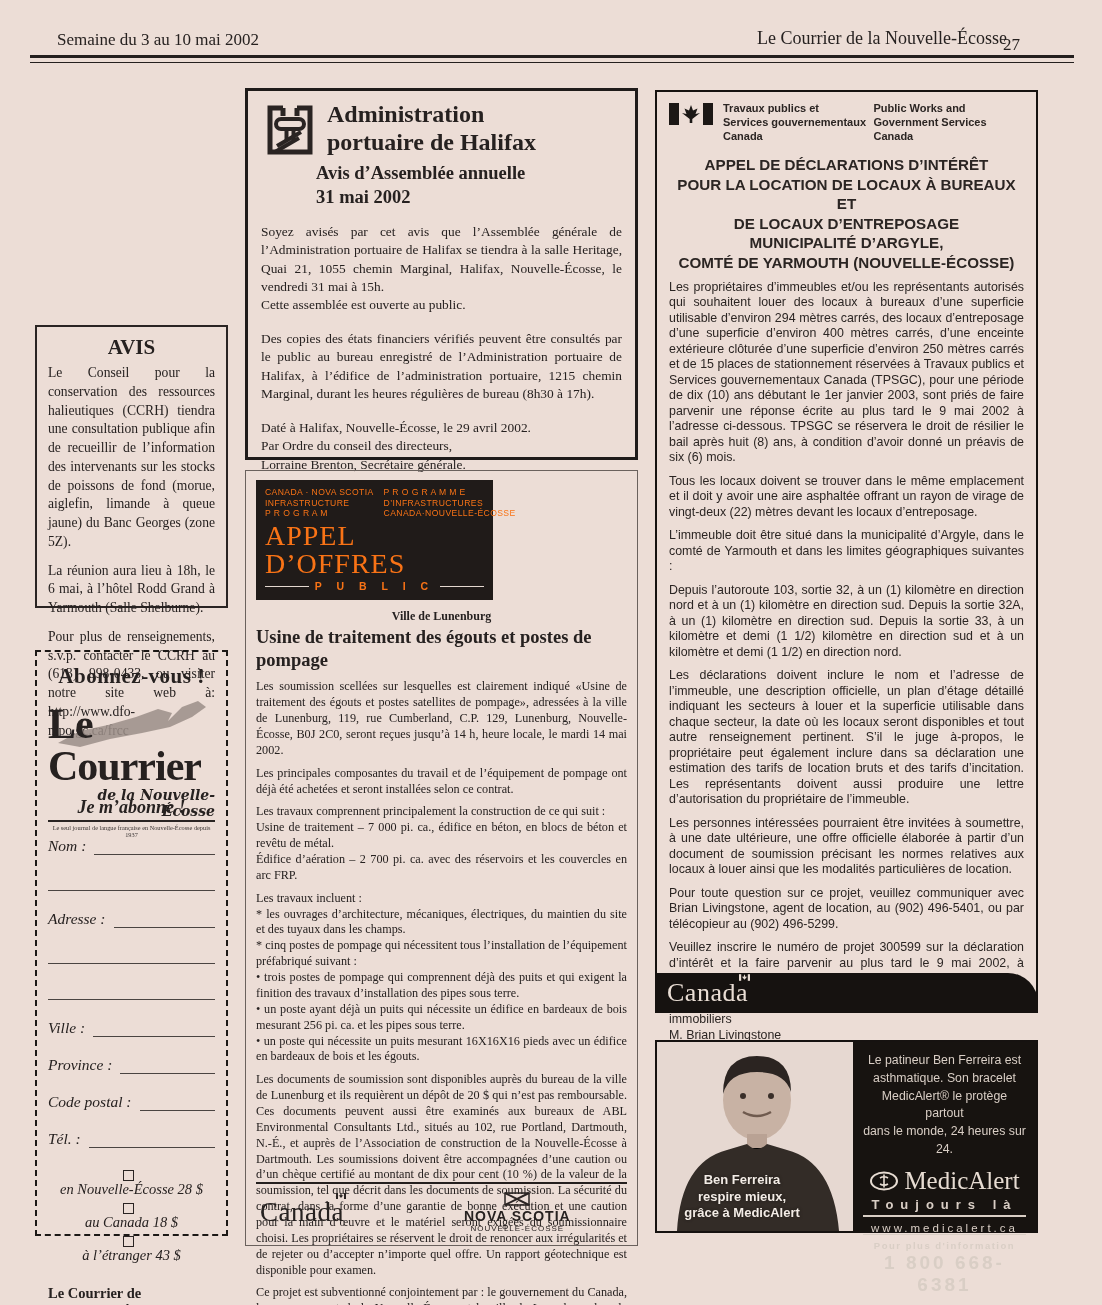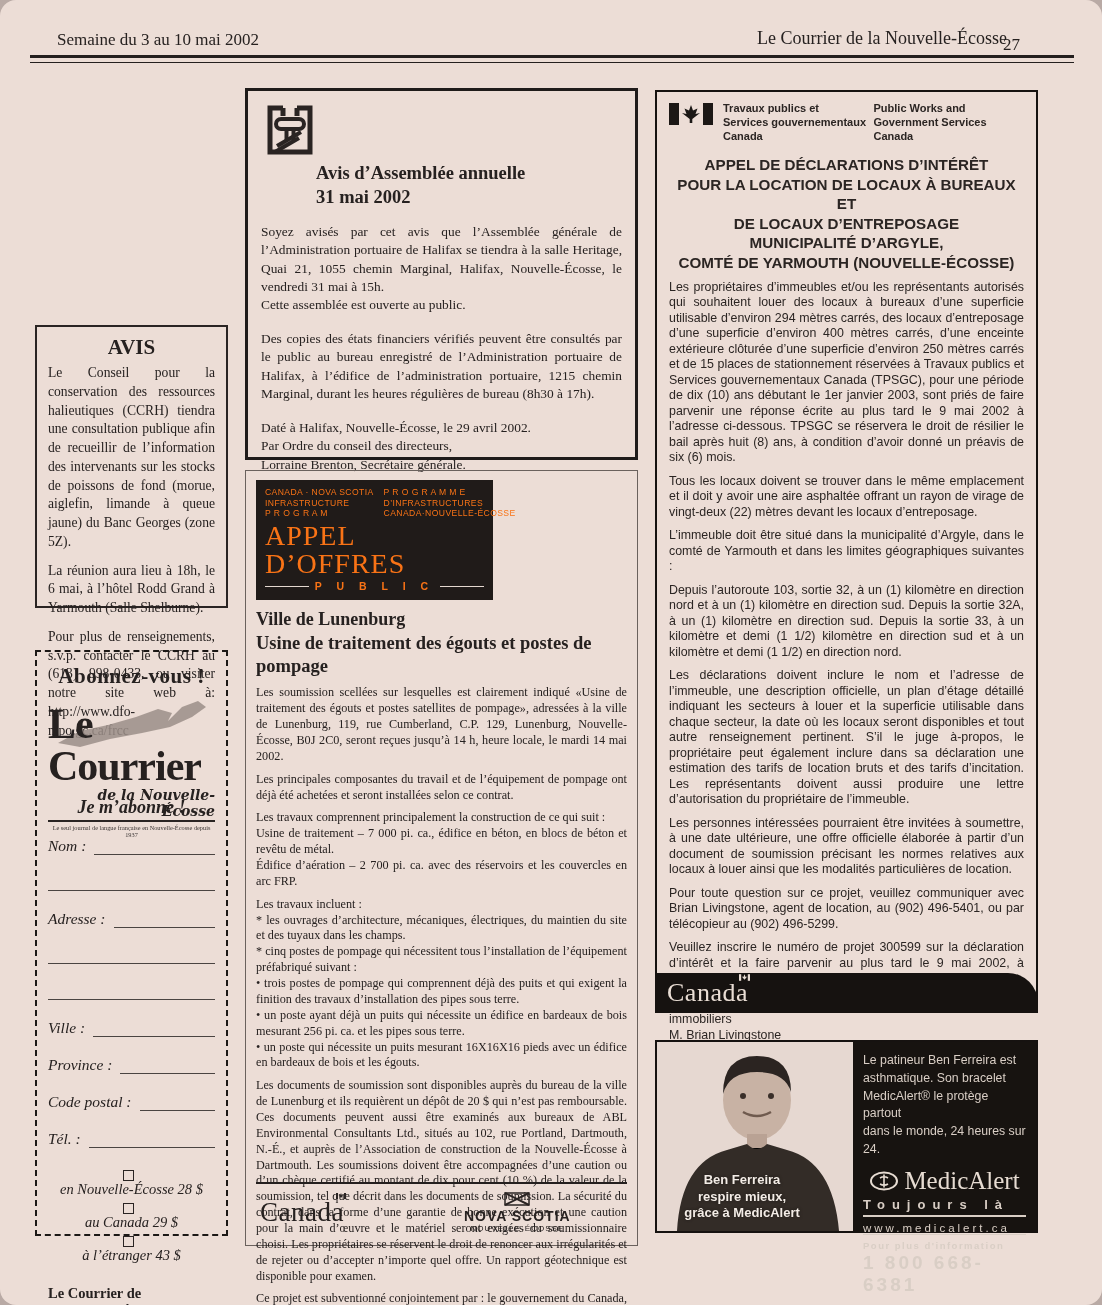--- a/index.html
+++ b/index.html
@@ -1,20 +1,20 @@
 <!DOCTYPE html>
 <html><head>
 <meta charset="utf-8">
 <style>
   * { margin:0; padding:0; box-sizing:border-box; }
   html,body { background:#b9aaa5; }
   .page {
     position:relative; width:1102px; height:1305px; margin:0 auto;
     background:#ecddd6; overflow:hidden;
-    font-family:"Liberation Serif", serif; color:#262120;border-radius:16px;
+    font-family:"Liberation Serif", serif; color:#262120;
   }
   
   .hdr-date { position:absolute; left:57px; top:30px; font-size:17px; }
   .hdr-mast { position:absolute; left:757px; top:28px; font-size:18px; }
   .hdr-page { position:absolute; left:1003px; top:35px; font-size:17px; }
   .hdr-rule { position:absolute; left:30px; right:28px; top:55px; height:8px;
     border-top:3px solid #241f1e; border-bottom:1px solid #241f1e; }
 
   
   .avis-box { position:absolute; left:35px; top:325px; width:193px; height:283px;
@@ -55,21 +55,21 @@
 
   .appel-box { position:absolute; left:245px; top:470px; width:393px; height:776px;
     border:1px solid #6a615d; padding:9px 10px 6px 10px; }
   .appel-banner { width:237px; background:#201b19; color:#f97316; padding:7px 9px 8px 9px; }
   .appel-banner .cols { display:flex; gap:10px; font-family:"Liberation Sans", sans-serif; }
   .appel-banner .col { font-size:8.6px; line-height:1.25; letter-spacing:.4px; white-space:nowrap; }
   .appel-banner .big { font-size:28px; letter-spacing:1px; margin-top:3px; line-height:1; }
   .appel-banner .pub { display:flex; align-items:center; gap:6px; margin-top:2px; }
   .appel-banner .pub .rule { flex:1; border-top:1.6px solid #e4d8d0; }
   .appel-banner .pub .t { font-size:10.5px; font-weight:bold; letter-spacing:6px; font-family:"Liberation Sans", sans-serif; }
-  .appel-h1 { font-weight:bold; font-size:18px; margin-top:9px; }
+  .appel-h1 { font-weight:bold; font-size:12px; margin-top:9px;text-align:center; }
   .appel-h2 { font-weight:bold; font-size:18.5px; line-height:1.25; margin-top:2px; }
   .appel-box p { font-size:12.2px; line-height:1.3; text-align:justify; margin-top:7px; }
   .appel-box p.run { margin-top:0; }
   .appel-foot { position:absolute; left:10px; right:10px; bottom:6px; border-top:2px solid #241f1e;
     display:flex; align-items:center; padding:8px 4px 6px 4px; }
   .canada-word { font-size:27px; letter-spacing:.5px; position:relative; }
   .canada-word .mini-flag { position:absolute; right:-2px; top:-4px; }
   .ns-logo { margin-left:120px; text-align:center; line-height:1; }
   .ns-logo .nm { font-weight:bold; font-size:14px; letter-spacing:1px; font-family:"Liberation Sans", sans-serif; }
   .ns-logo .nm2 { font-size:8px; letter-spacing:1px; margin-top:2px; font-family:"Liberation Sans", sans-serif; }
@@ -87,21 +87,21 @@
   .tp-bar { position:absolute; left:-2px; right:-2px; bottom:-2px; height:40px; background:#161210;
     border-top-right-radius:30px; color:#e9ddd4; display:flex; align-items:center; padding-left:12px; }
   .tp-bar .canada-word { font-size:26px; color:#e9ddd4; font-family:"Liberation Serif", serif; }
 
   .med-box { position:absolute; left:655px; top:1040px; width:383px; height:193px;
     border:2px solid #161210; display:flex; font-family:"Liberation Sans", sans-serif; }
   .med-photo { position:relative; width:196px; background:#e6d8d1; overflow:hidden; }
   .med-cap { position:absolute; left:0; right:26px; bottom:10px; text-align:center;
     color:#f3ece6; font-weight:bold; font-size:13px; line-height:1.25;
     text-shadow:0 0 3px #1d1916; }
-  .med-dark { flex:1; background:#171310; color:#d9cec5; padding:10px 10px 8px 10px; }
+  .med-dark { flex:1; background:#171310; color:#d9cec5; padding:10px 10px 8px 10px; text-align:center; }
   .med-copy { font-size:12.3px; line-height:1.45; }
   .med-brandrow { display:flex; align-items:center; justify-content:center; gap:5px; margin-top:8px; }
   .med-brand { font-family:"Liberation Serif", serif; font-size:25px; color:#e7dcd2; }
   .med-slogan { font-weight:bold; font-size:13px; letter-spacing:7px; border-bottom:2px solid #d9cec5;
     padding-bottom:3px; margin-top:2px; }
   .med-url { font-size:11.5px; letter-spacing:3px; margin-top:5px; border-bottom:1.5px solid #d9cec5; padding-bottom:0; }
   .med-info { font-size:9.5px; font-weight:bold; letter-spacing:1.5px; margin-top:5px; }
   .med-phone { font-size:19px; font-weight:bold; letter-spacing:3px; margin-top:1px; }
 </style>
 </head>
@@ -161,21 +161,21 @@
       <span class="line"></span>
     </div>
 
     <div class="sub-opts">
       <div class="sub-opt">
         <span class="cbx"></span>
         <span>en Nouvelle-Écosse 28 $</span>
       </div>
       <div class="sub-opt">
         <span class="cbx"></span>
-        <span>au Canada 29 $</span>
+        <span>au Canada 18 $</span>
       </div>
       <div class="sub-opt">
         <span class="cbx"></span>
         <span>à l’étranger 43 $</span>
       </div>
     </div>
 
     <div class="sub-addr">
       <div class="b">Le Courrier de</div>
       <div class="b">la Nouvelle-Écosse</div>
@@ -190,20 +190,24 @@
         <g fill="none" stroke="#2a2423" stroke-width="5">
           <path d="M20 5 H7 V49 H47 V5 H34"></path>
           <path d="M20 5 V13 M34 5 V13"></path>
         </g>
         <g fill="none" stroke="#2a2423" stroke-width="4">
           <rect x="13" y="16" width="28" height="10" rx="5"></rect>
           <path d="M23.5 26 V38 M30.5 26 V38"></path>
           <path d="M14 43 L38 29 M12 49 L36 35"></path>
         </g>
       </svg>
+      <div class="port-name">
+        <div>Administration</div>
+        <div>portuaire de Halifax</div>
+      </div>
     </div>
     <div class="port-sub">
       <div>Avis d’Assemblée annuelle</div>
       <div>31 mai 2002</div>
     </div>
     <p style="margin-top:14px">Soyez avisés par cet avis que l’Assemblée générale de l’Administration portuaire de Halifax se tiendra à la salle Heritage, Quai 21, 1055 chemin Marginal, Halifax, Nouvelle-Écosse, le vendredi 31 mai à 15h.</p>
     <p class="tight">Cette assemblée est ouverte au public.</p>
     <p style="margin-top:16px">Des copies des états financiers vérifiés peuvent être consultés par le public au bureau enregistré de l’Administration portuaire de Halifax, à l’édifice de l’administration portuaire, 1215 chemin Marginal, durant les heures régulières de bureau (8h30 à 17h).</p>
     <p style="margin-top:16px">Daté à Halifax, Nouvelle-Écosse, le 29 avril 2002.</p>
     <p class="tight">Par Ordre du conseil des directeurs,</p>

